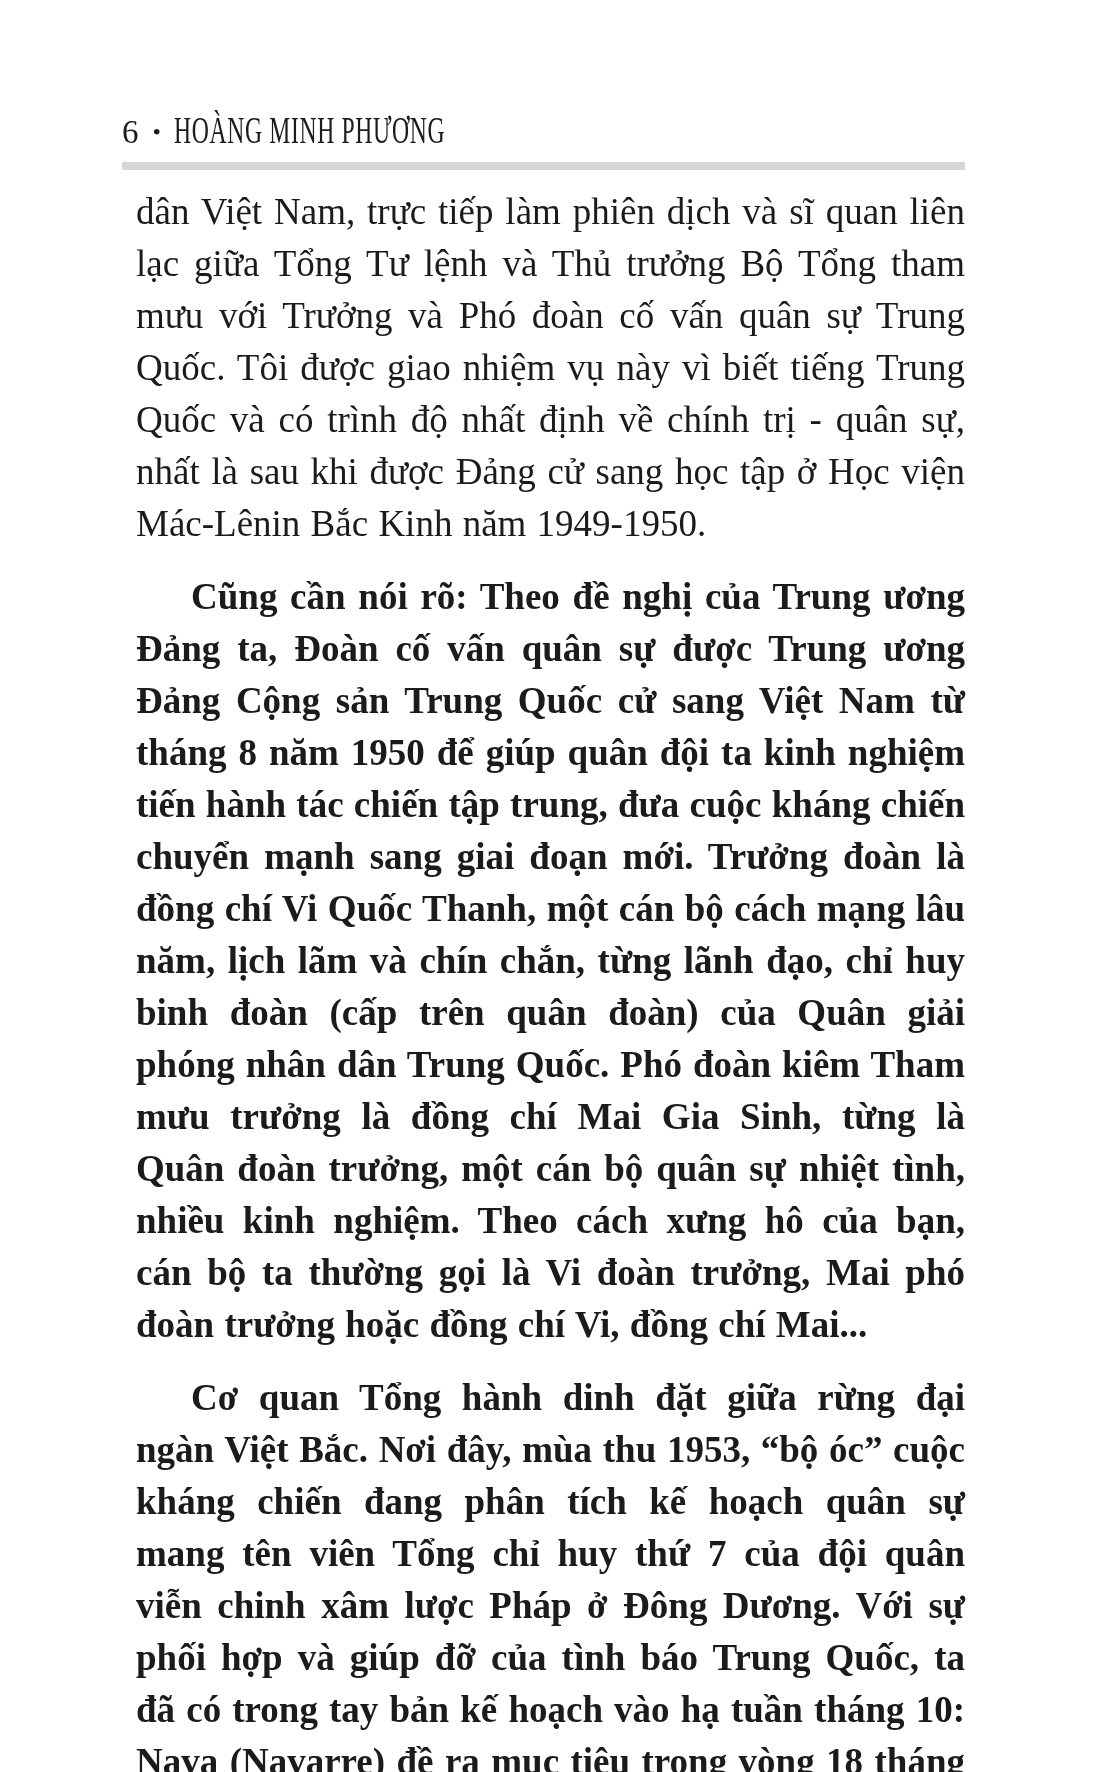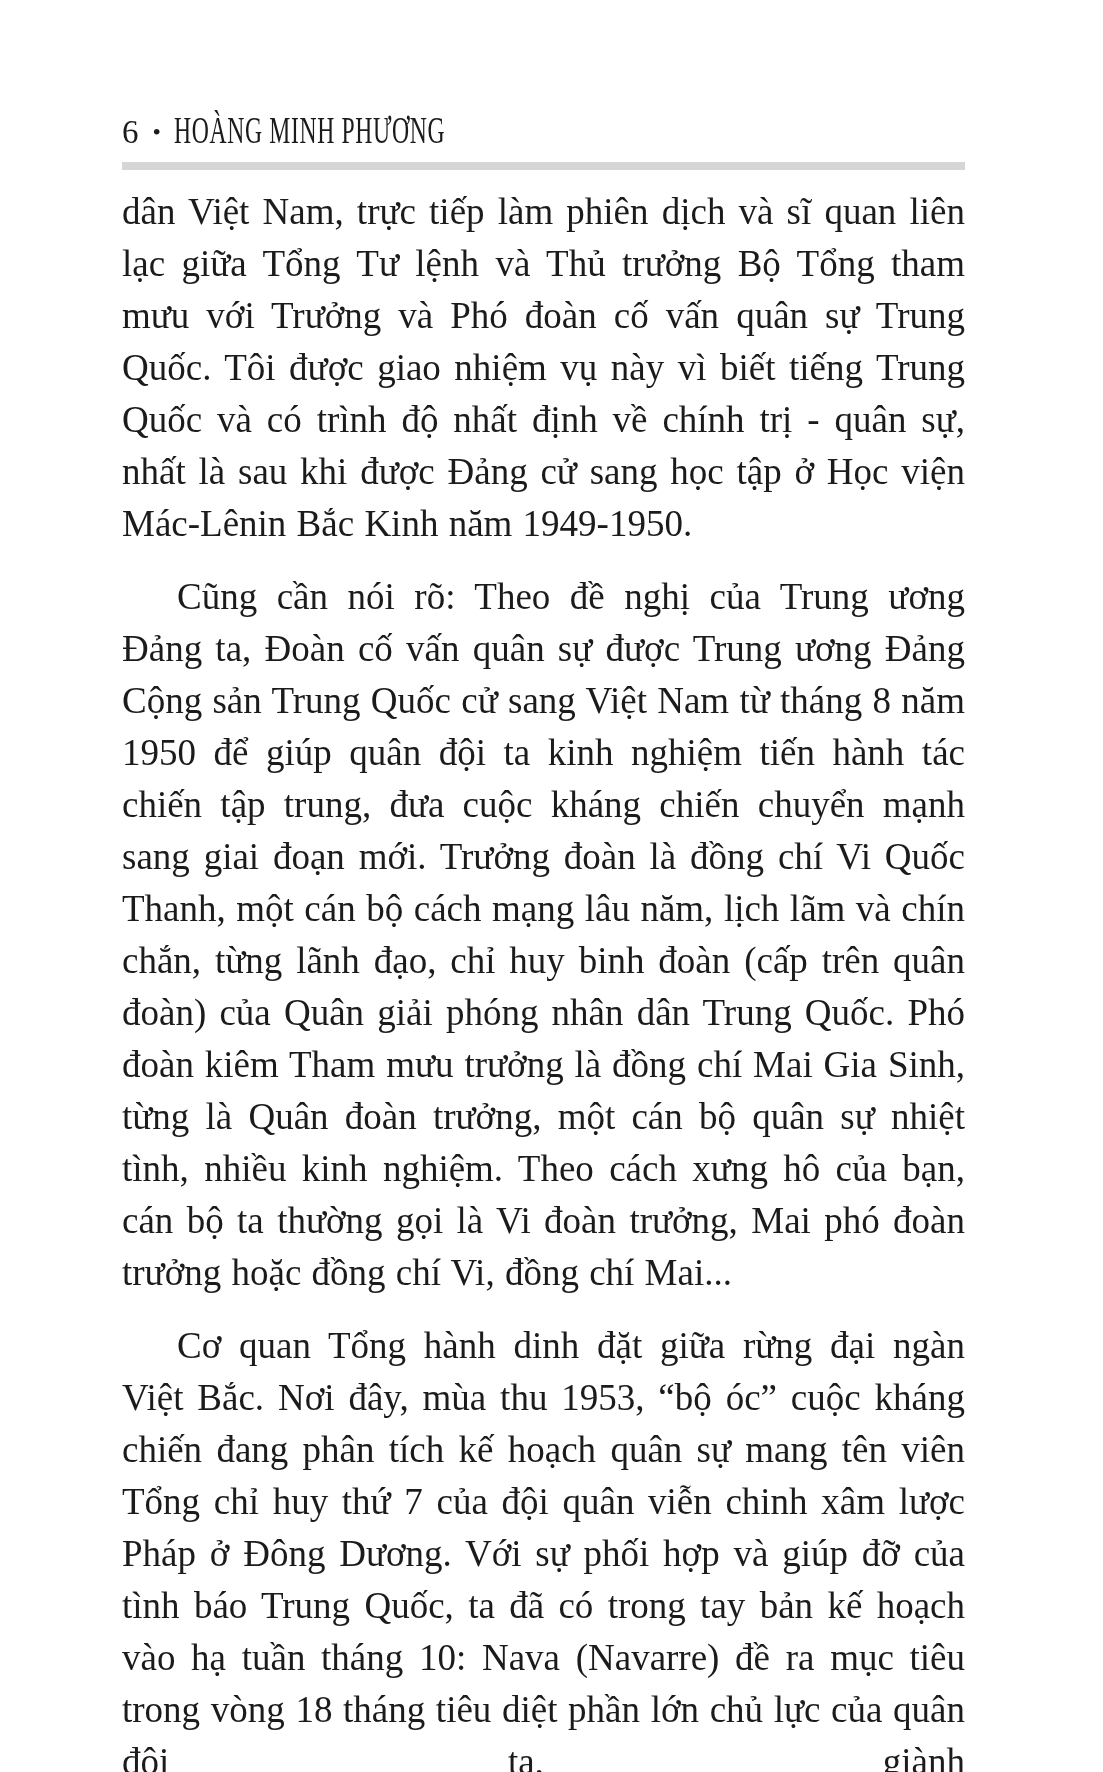--- a/index.html
+++ b/index.html
@@ -49,25 +49,26 @@
     background: #d6d6d6;
     margin-top: 13px;
   }
   .body-text {
     margin-top: 16px;
   }
   p.para {
     font-size: 37px;
     line-height: 52px;
     text-align: justify;
-    margin: 0 0 21px 0;
+    margin: 0 0 21px 14px;
     word-spacing: 1px;
   }
   p.para.indent {
     text-indent: 55px;
+    font-weight: bold;
   }
   p.para.cutoff {
     text-align-last: justify;
   }
 </style>
 </head>
 <body>
 
 <div class="page">
   <div class="content">

